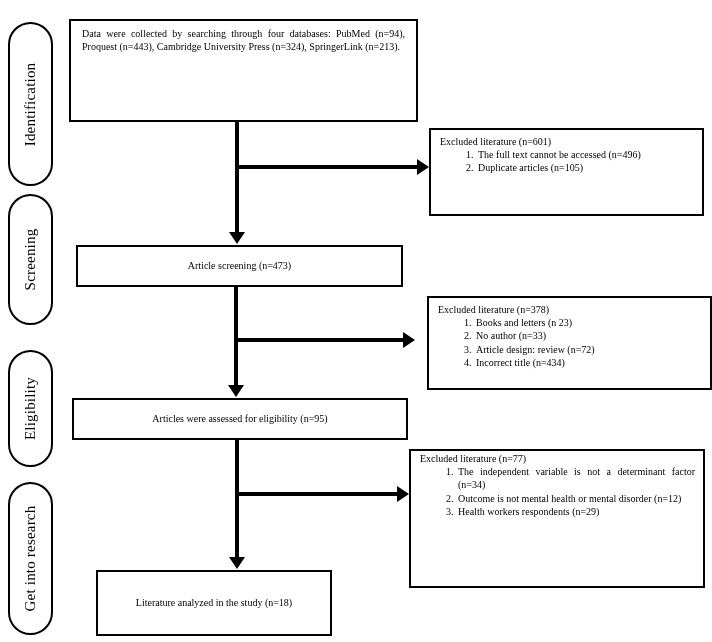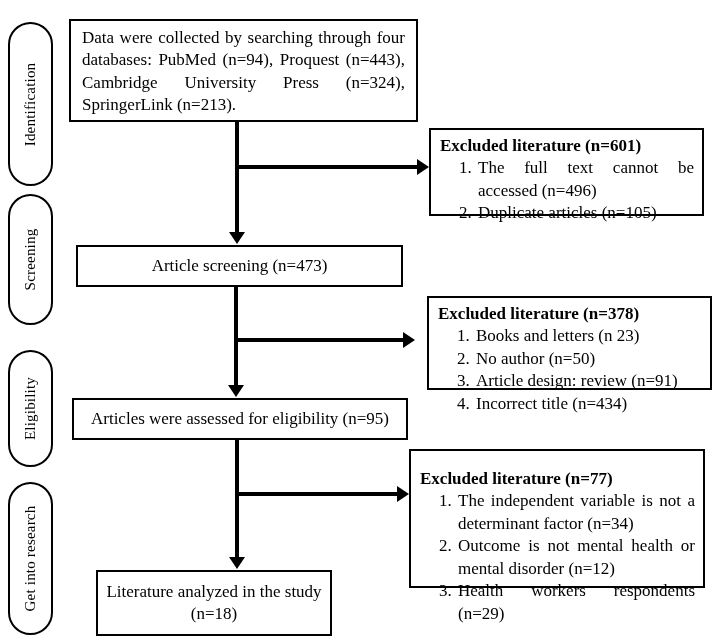--- a/index.html
+++ b/index.html
@@ -36,21 +36,21 @@
   #stage-1 { top: 194px; height: 131px; }
   #stage-2 { top: 350px; height: 117px; }
   #stage-3 { top: 482px; height: 153px; }
 
   
   .box {
     position: absolute;
     border: 2px solid #000;
     box-sizing: border-box;
     background: #fff;
-    font-size: 17px;
+    font-size: 10px;
     line-height: 1.32;
   }
   .box-data {
     left: 69px; top: 19px; width: 349px; height: 103px;
     padding: 6px 11px 4px 11px;
   }
   .box-data .just { text-align: justify; }
   .box-center {
     display: flex;
     align-items: center;
@@ -59,22 +59,22 @@
     padding: 19px 8px;
   }
   .box-screening  { left: 76px; top: 245px; width: 327px; height: 40px; }
   .box-eligibility{ left: 72px; top: 398px; width: 336px; height: 32px; }
   .box-final      { left: 96px; top: 570px; width: 236px; height: 66px; }
 
   
   .ex { padding: 5px 8px 4px 9px; }
   #ex-0 { left: 429px; top: 128px; width: 275px; height: 88px; }
   #ex-1 { left: 415px; top: 296px; width: 285px; height: 94px; margin-left: 12px; }
-  #ex-2 { left: 409px; top: 449px; width: 296px; height: 139px; padding-top: 17px; }
-  .ex-title { font-weight: bold; }
+  #ex-2 { left: 409px; top: 449px; width: 296px; height: 139px; padding-top: 1px; }
+  .ex-title { font-weight: normal; }
   .ex ol {
     margin: 0;
     padding-left: 36px;
   }
   .ex li {
     text-align: justify;
     padding-left: 2px;
   }
 
   
@@ -145,22 +145,22 @@
     <ol>
       <li>The full text cannot be accessed (n=496)</li>
       <li>Duplicate articles (n=105)</li>
     </ol>
   </div>
 
   <div class="box ex" id="ex-1">
     <div class="ex-title">Excluded literature (n=378)</div>
     <ol>
       <li>Books and letters (n 23)</li>
-      <li>No author (n=50)</li>
-      <li>Article design: review (n=91)</li>
+      <li>No author (n=33)</li>
+      <li>Article design: review (n=72)</li>
       <li>Incorrect title (n=434)</li>
     </ol>
   </div>
 
   <div class="box ex" id="ex-2">
     <div class="ex-title">Excluded literature (n=77)</div>
     <ol>
       <li>The independent variable is not a determinant factor (n=34)</li>
       <li>Outcome is not mental health or mental disorder (n=12)</li>
       <li>Health workers respondents (n=29)</li>

